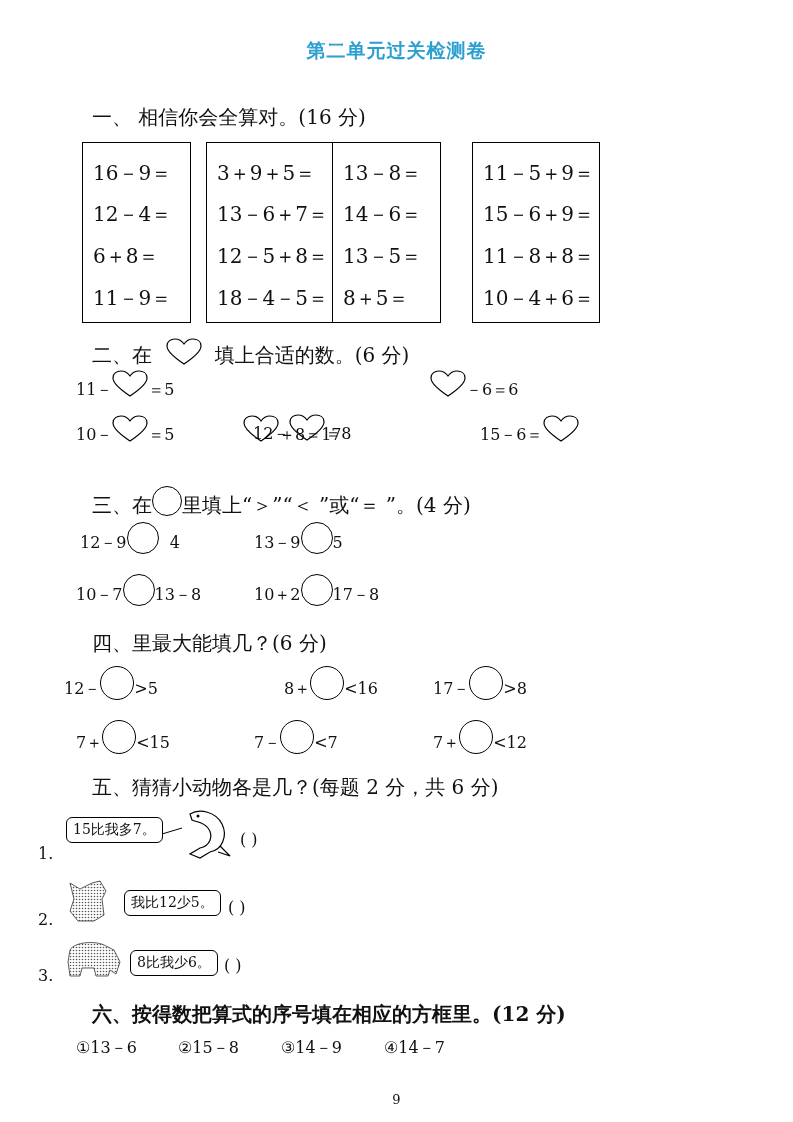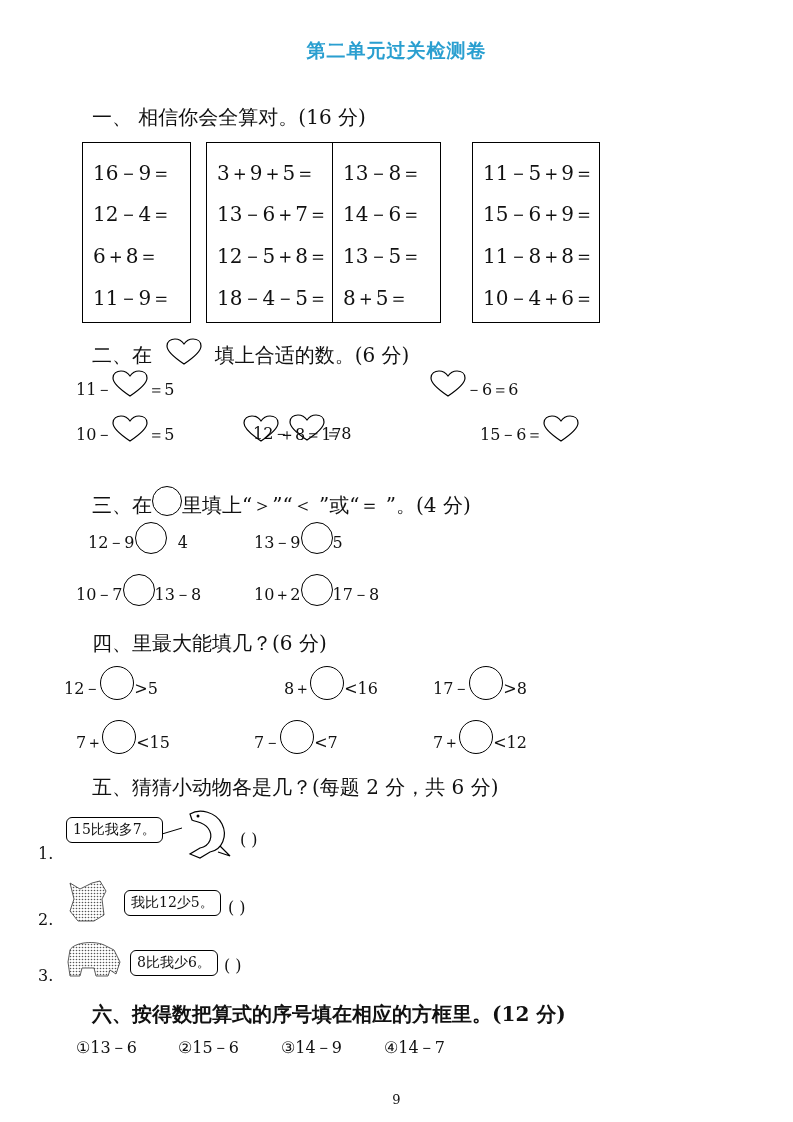--- a/index.html
+++ b/index.html
@@ -84,21 +84,21 @@
 <div class="abs eq" style="left:432px;top:425px;margin-left:48px;">
   <span>15－6＝</span><svg class="heart" width="36" height="28" viewBox="0 0 36 28" style="margin-top:-14px">
       <path d="M18 26 C6 18 1 13 1 8 C1 3 5 1 9 1 C13 1 16 3 18 6 C20 3 23 1 27 1 C31 1 35 3 35 8 C35 13 30 18 18 26Z" fill="none" stroke="#000" stroke-width="1.2"></path>
     </svg><span></span>
 </div>
 
 <div class="abs sec" style="top:486px;">
   <span>三、在</span><span class="circ" style="width:28px;height:28px;vertical-align:-4px;"></span><span>里填上“＞”“＜ ”或“＝ ”。(4 分)</span>
 </div>
 
-<div class="abs eq" style="left:88px;top:522px;text-align:right;">
+<div class="abs eq" style="left:80px;top:522px;text-align:right;">
   <span>12－9</span><span class="circ"></span><span style="margin-left:6px"> 4</span>
 </div>
 <div class="abs eq" style="left:254px;top:522px;">
   <span>13－9</span><span class="circ"></span><span>5</span>
 </div>
 <div class="abs eq" style="left:76px;top:574px;">
   <span>10－7</span><span class="circ"></span><span>13－8</span>
 </div>
 <div class="abs eq" style="left:254px;top:574px;">
   <span>10＋2</span><span class="circ"></span><span>17－8</span>
@@ -151,17 +151,17 @@
 
 <div class="abs eq" style="left:38px;top:966px;">3.</div>
 <svg class="abs" style="left:66px;top:940px;" width="60" height="38" viewBox="0 0 60 38">
   <path d="M4 10 C8 2 30 0 40 6 L48 10 L54 22 L50 34 L44 30 L42 36 L30 36 L28 28 L16 28 L14 36 L4 36 L2 22 Z" fill="url(#dots)" stroke="#333" stroke-width="0.8"></path>
 </svg>
 <div class="bubble" style="left:130px;top:950px;">8比我少6。</div>
 <div class="abs eq" style="left:224px;top:956px;">(      )</div>
 
 <div class="abs sec" style="top:1001px;font-weight:bold;">六、按得数把算式的序号填在相应的方框里。(12 分)</div>
 <div class="abs eq" style="left:76px;top:1038px;">①13－6</div>
-<div class="abs eq" style="left:178px;top:1038px;">②15－6</div>
+<div class="abs eq" style="left:178px;top:1038px;">②15－8</div>
 <div class="abs eq" style="left:281px;top:1038px;">③14－9</div>
 <div class="abs eq" style="left:384px;top:1038px;">④14－7</div>
 
 <div class="abs pagenum">9</div>
 
 </body></html>

